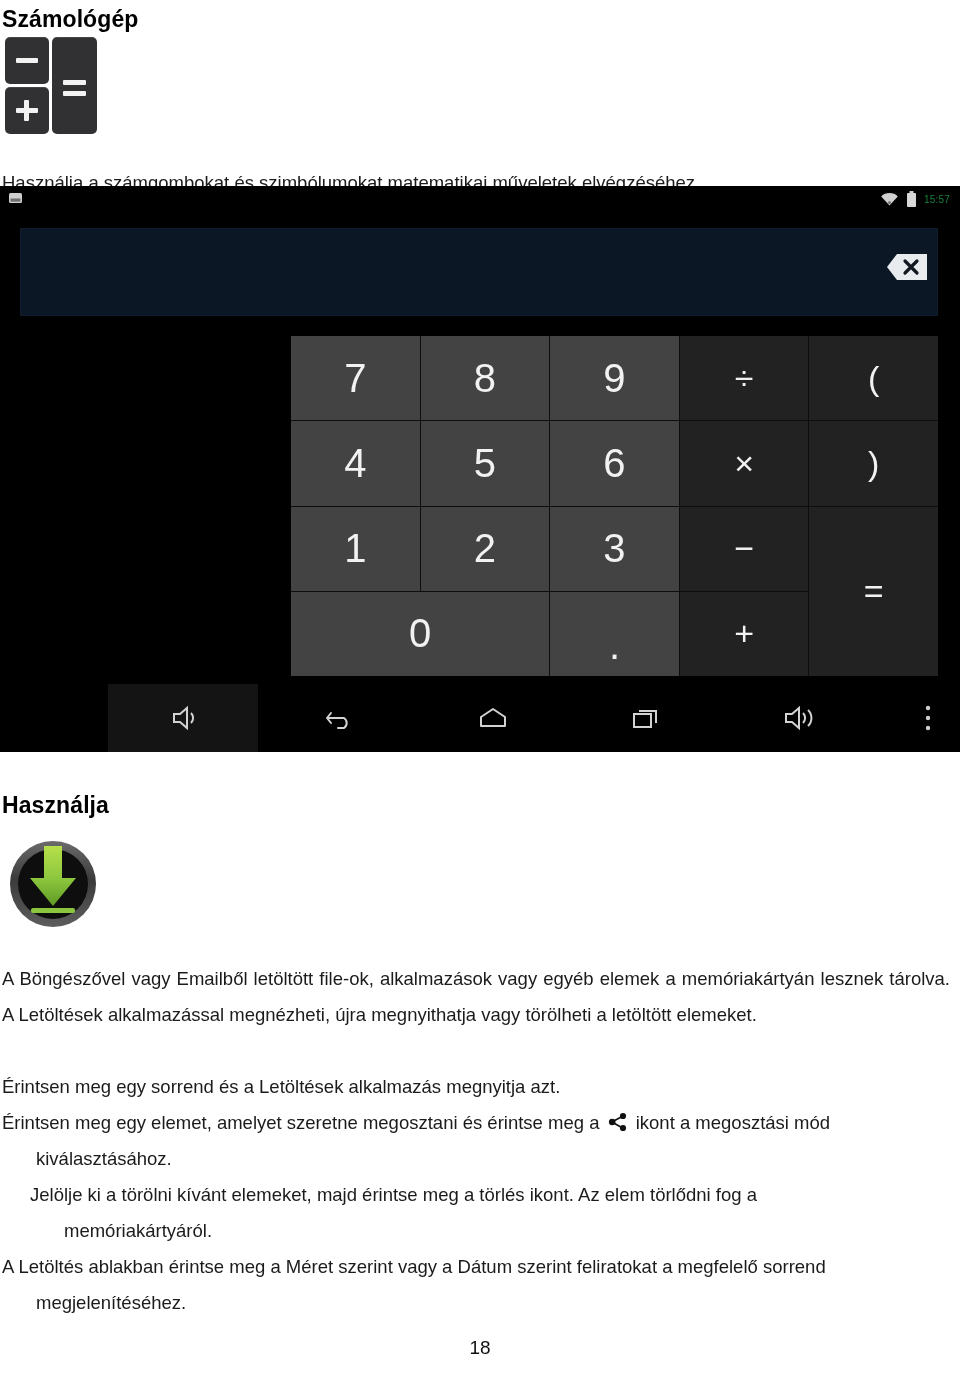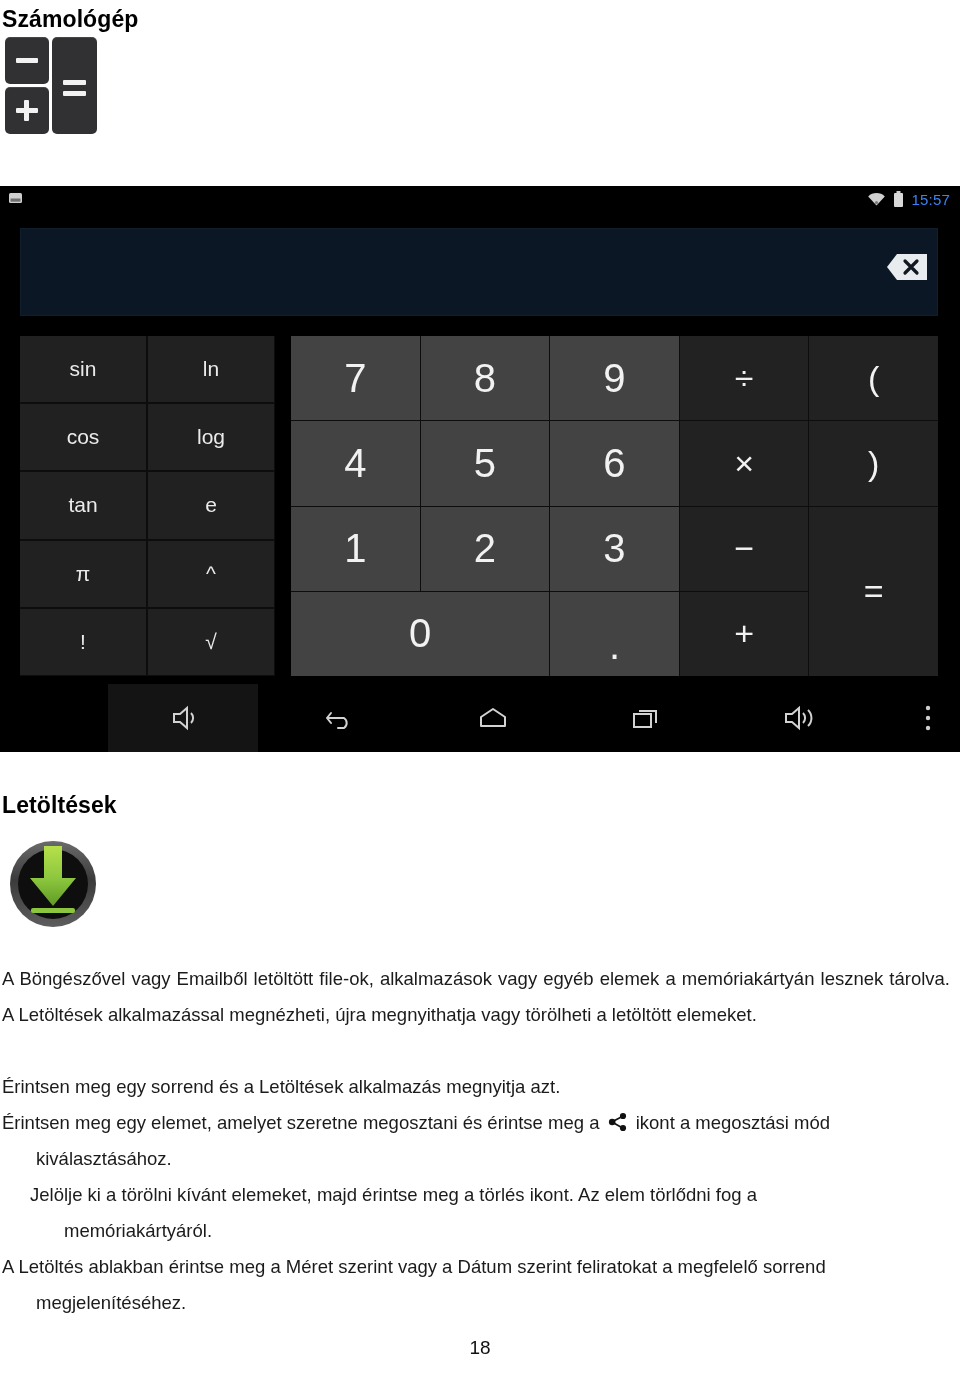--- a/index.html
+++ b/index.html
@@ -139,22 +139,22 @@
   }
   .sb-right {
     position: absolute;
     right: 10px; top: 2px;
     height: 22px;
     display: flex;
     align-items: center;
     gap: 7px;
   }
   .sb-clock {
-    color: #3b82f6;
-    font-size: 15px;
+    color: #15803d;
+    font-size: 10px;
     letter-spacing: 0.2px;
   }
 
   
   .display {
     position: absolute;
     left: 20px;
     top: 42px;
     width: 918px;
     height: 88px;
@@ -268,20 +268,21 @@
     <div class="key plus">
       <div class="glyph-bar" style="left:11px; top:21px; width:22px; height:5px;"></div>
       <div class="glyph-bar" style="left:19px; top:13px; width:5px; height:21px;"></div>
     </div>
     <div class="key eq">
       <div class="glyph-bar" style="left:11px; top:43px; width:23px; height:5px;"></div>
       <div class="glyph-bar" style="left:11px; top:54px; width:23px; height:5px;"></div>
     </div>
   </div>
 
+  <p class="para noj" id="p-intro">Használja a számgombokat és szimbólumokat matematikai műveletek elvégzéséhez.</p>
 
   <div class="shot">
 
     <div class="statusbar">
       <span class="sb-left-icon">
         <svg width="15" height="15" viewBox="0 0 15 15">
           <rect x="1" y="2" width="13" height="10" rx="1.5" fill="#cfcfcf"></rect>
           <rect x="2.5" y="7.5" width="10" height="3.2" fill="#6e6e6e"></rect>
         </svg>
       </span>
@@ -306,32 +307,20 @@
       <span class="backspace">
         <svg width="58" height="32" viewBox="0 0 58 32">
           <path d="M16 16 L26 3 L56 3 L56 29 L26 29 Z" fill="#e8ecef"></path>
           <path d="M34 10 L46 22 M46 10 L34 22" stroke="#111820" stroke-width="3.2" stroke-linecap="round"></path>
         </svg>
       </span>
     </div>
 
     <div class="keypad">
 
-      <div class="funcpad">
-        <div class="fkey">sin</div>
-        <div class="fkey">ln</div>
-        <div class="fkey">cos</div>
-        <div class="fkey">log</div>
-        <div class="fkey">tan</div>
-        <div class="fkey">e</div>
-        <div class="fkey">π</div>
-        <div class="fkey">^</div>
-        <div class="fkey">!</div>
-        <div class="fkey">√</div>
-      </div>
 
       <div class="numpad">
 
         <div class="nkey">7</div>
         <div class="nkey">8</div>
         <div class="nkey">9</div>
         <div class="nkey op">÷</div>
         <div class="nkey op">(</div>
 
         <div class="nkey">4</div>
@@ -385,21 +374,21 @@
       <div class="nav-item" style="left:905px; width:46px;">
         <svg width="6" height="26" viewBox="0 0 6 26">
           <circle cx="3" cy="3" r="2.2" fill="#cfcfcf"></circle>
           <circle cx="3" cy="13" r="2.2" fill="#cfcfcf"></circle>
           <circle cx="3" cy="23" r="2.2" fill="#cfcfcf"></circle>
         </svg>
       </div>
     </div>
   </div>
 
-  <h1 class="section-title" id="title-downloads">Letöltések</h1>
+  <h1 class="section-title" id="title-downloads">Használja</h1>
 
   <div class="dl-icon">
     <svg width="90" height="90" viewBox="0 0 90 90">
       <defs>
         <linearGradient id="ringGrad" x1="0" y1="0" x2="0" y2="1">
           <stop offset="0%" stop-color="#6b6b6b"></stop>
           <stop offset="45%" stop-color="#3b3b3b"></stop>
           <stop offset="100%" stop-color="#5d5d5d"></stop>
         </linearGradient>
         <linearGradient id="arrowGrad" x1="0" y1="0" x2="0" y2="1">

